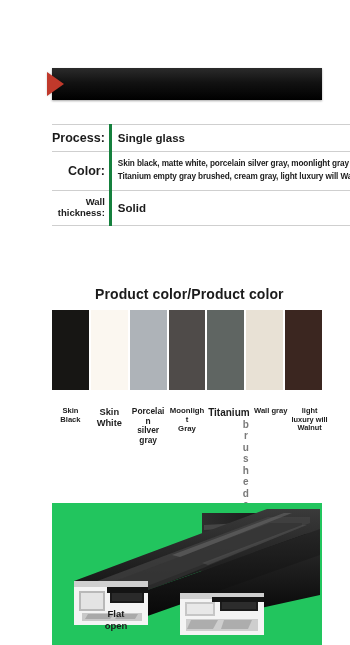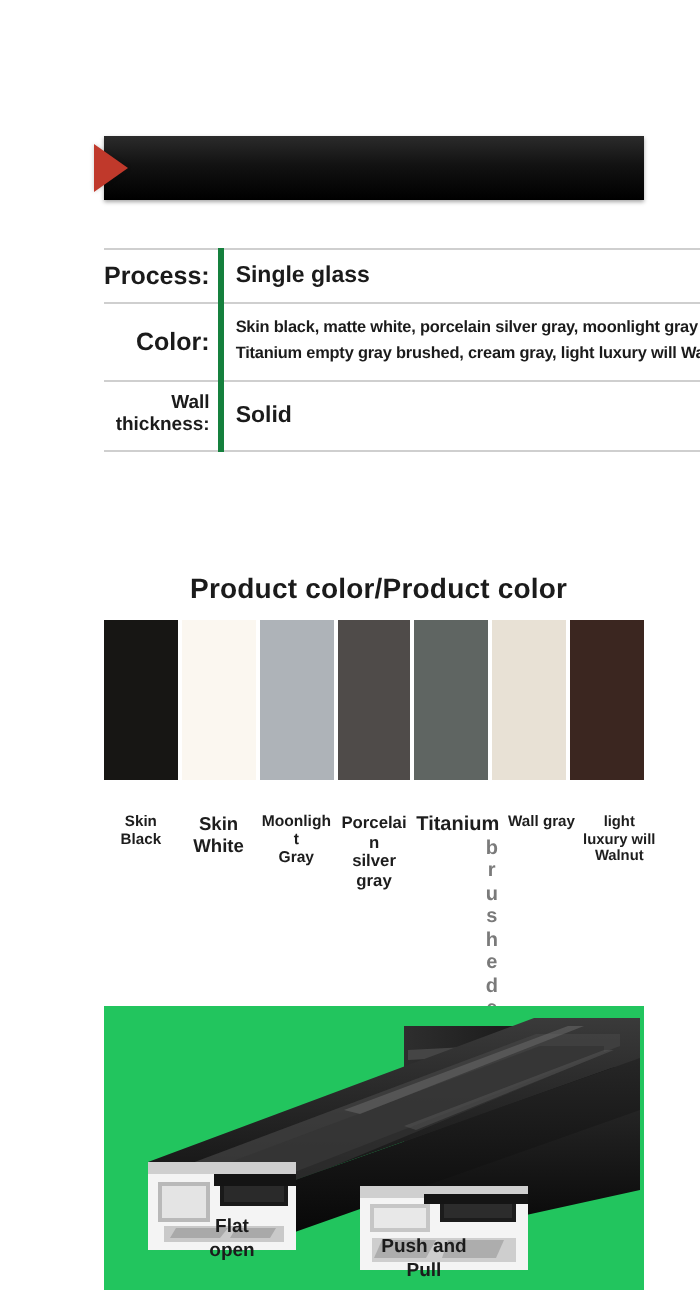--- a/index.html
+++ b/index.html
@@ -231,27 +231,27 @@
   </div>
 
   <div class="label-strip">
     <div class="swatch-label s0">
         <div class="ln-strong">Skin Black</div>
       </div>
     <div class="swatch-label s1">
         <div class="ln-strong">Skin</div>
         <div class="ln-strong">White</div>
       </div>
+    <div class="swatch-label s2">
+        <div class="ln-strong">Porcelain</div>
+        <div class="ln-strong">silver gray</div>
+      </div>
     <div class="swatch-label s3">
         <div class="ln-strong">Moonlight</div>
         <div class="ln-strong">Gray</div>
-      </div>
-    <div class="swatch-label s2">
-        <div class="ln-strong">Porcelain</div>
-        <div class="ln-strong">silver gray</div>
       </div>
     <div class="swatch-label s4">
         <div class="ln-strong">Titanium</div>
         <div class="ln-sub">brushed</div>
         <div class="ln-sub">empty gray</div>
       </div>
     <div class="swatch-label s5">
         <div class="ln-strong">Wall gray</div>
       </div>
     <div class="swatch-label s6">
@@ -323,17 +323,15 @@
         <polygon points="172,117 200,117 196,126 169,126" fill="#adadad"></polygon>
         <polygon points="160,94 212,94 212,99 160,99" fill="#141414"></polygon>
       </g>
 
       <polygon points="120,52 232,10 240,10 128,54" fill="#6a6a6a" opacity="0.55"></polygon>
       <polygon points="150,60 250,22 255,22 156,62" fill="#5a5a5a" opacity="0.45"></polygon>
     </svg>
 
     <div class="photo-caption cap-flat">Flat
 open</div>
-    <div class="photo-caption cap-push">Push and
-Pull</div>
   </div>
 
 </div>
 
 </body></html>

